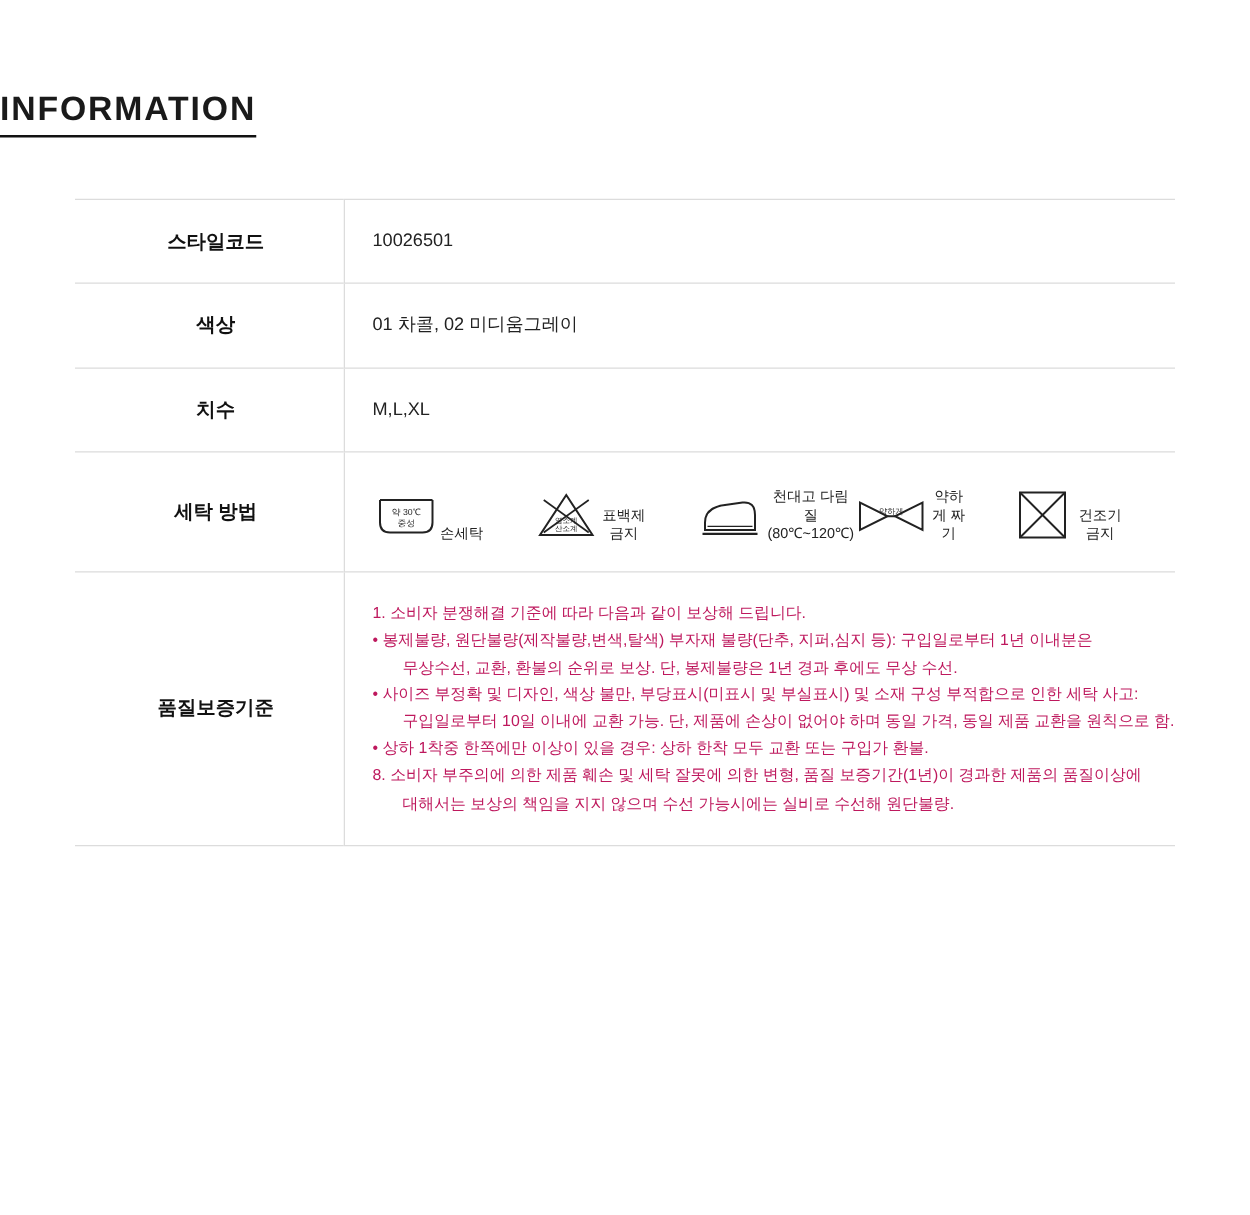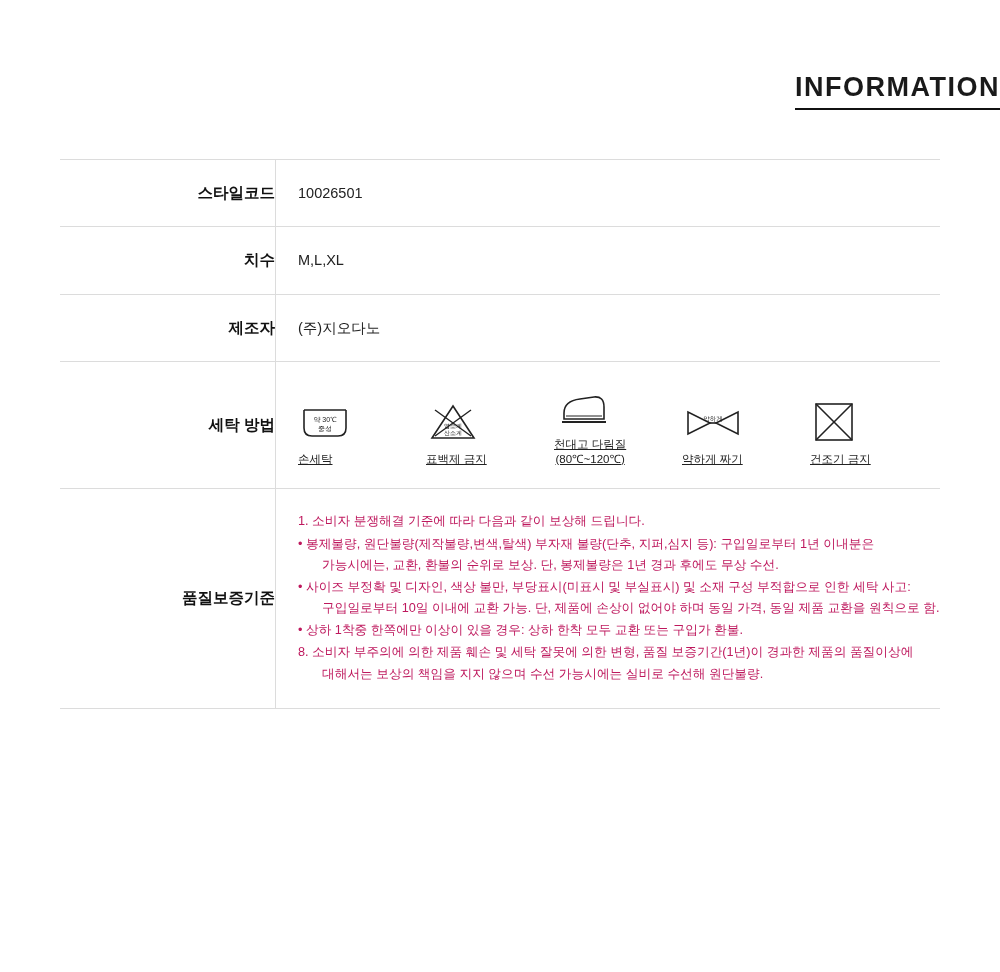--- a/index.html
+++ b/index.html
@@ -14,21 +14,21 @@
     color: #1a1a1a;
     overflow: hidden;
   }
   .page {
     width: 1000px;
     height: 972px;
     position: relative;
     box-sizing: border-box;
   }
   .title {
-    text-align: right;
+    text-align: left;
     font-size: 27px;
     font-weight: bold;
     letter-spacing: 1.5px;
     padding-top: 72px;
     padding-bottom: 6px;
   }
   .title span {
     border-bottom: 2px solid #111;
     padding-bottom: 6px;
   }
@@ -39,21 +39,21 @@
     table-layout: fixed;
   }
   table.info tr {
     border-top: 1px solid #dcdcdc;
   }
   table.info tr:last-child {
     border-bottom: 1px solid #dcdcdc;
   }
   table.info th {
     width: 205px;
-    text-align: right;
+    text-align: center;
     font-size: 15.5px;
     font-weight: bold;
     color: #111;
     padding: 22px 0 22px 10px;
     vertical-align: middle;
     border-right: 1px solid #dcdcdc;
   }
   table.info td {
     font-size: 14.5px;
     color: #222;
@@ -65,24 +65,23 @@
   .row-wash th { padding-top: 32px; padding-bottom: 32px; }
   .row-wash td { padding-top: 18px; padding-bottom: 14px; }
 
   .wash-icons {
     display: flex;
     align-items: flex-end;
     gap: 36px;
   }
   .wash-item {
     display: flex;
-    flex-direction: column;
-    align-items: flex-start;
+    flex-direction: row;
+    align-items: flex-end;
     width: 92px;
-    text-decoration: underline;
   }
   .wash-sym {
     height: 46px;
     display: flex;
     align-items: center;
     justify-content: center;
   }
   .wash-label {
     font-size: 11.5px;
     color: #222;
@@ -122,27 +121,27 @@
   <div class="title">
     <span>INFORMATION</span>
   </div>
 
   <table class="info">
     <tbody>
       <tr>
         <th>스타일코드</th>
         <td>10026501</td>
       </tr>
+      <tr class="row-color">
+        <th>색상</th>
+        <td>01 차콜, 02 미디움그레이</td>
+      </tr>
       <tr>
         <th>치수</th>
         <td>M,L,XL</td>
-      </tr>
-      <tr>
-        <th>제조자</th>
-        <td>(주)지오다노</td>
       </tr>
 
       <tr class="row-wash">
         <th>세탁 방법</th>
         <td>
           <div class="wash-icons">
 
             <div class="wash-item">
               <div class="wash-sym">
                 <svg width="54" height="44" viewBox="0 0 54 44">
@@ -207,21 +206,21 @@
         </td>
       </tr>
 
 
       <tr class="row-warranty">
         <th>품질보증기준</th>
         <td>
           <div class="warranty-list">
             <p class="num">1.  소비자 분쟁해결 기준에 따라 다음과 같이 보상해 드립니다.</p>
             <p class="bullet">• 봉제불량, 원단불량(제작불량,변색,탈색) 부자재 불량(단추, 지퍼,심지 등): 구입일로부터 1년 이내분은</p>
-            <p class="sub">가능시에는, 교환, 환불의 순위로 보상. 단, 봉제불량은 1년 경과 후에도 무상 수선.</p>
+            <p class="sub">무상수선, 교환, 환불의 순위로 보상. 단, 봉제불량은 1년 경과 후에도 무상 수선.</p>
             <p class="bullet">• 사이즈 부정확 및 디자인, 색상 불만, 부당표시(미표시 및 부실표시) 및 소재 구성 부적합으로 인한 세탁 사고:</p>
             <p class="sub">구입일로부터 10일 이내에 교환 가능. 단, 제품에 손상이 없어야 하며 동일 가격, 동일 제품 교환을 원칙으로 함.</p>
             <p class="bullet">• 상하 1착중 한쪽에만 이상이 있을 경우: 상하 한착 모두 교환 또는 구입가 환불.</p>
             <p class="num">8.  소비자 부주의에 의한 제품 훼손 및 세탁 잘못에 의한 변형, 품질 보증기간(1년)이 경과한 제품의 품질이상에</p>
             <p class="sub">대해서는 보상의 책임을 지지 않으며 수선 가능시에는 실비로 수선해 원단불량.</p>
           </div>
         </td>
       </tr>
 
     </tbody>

